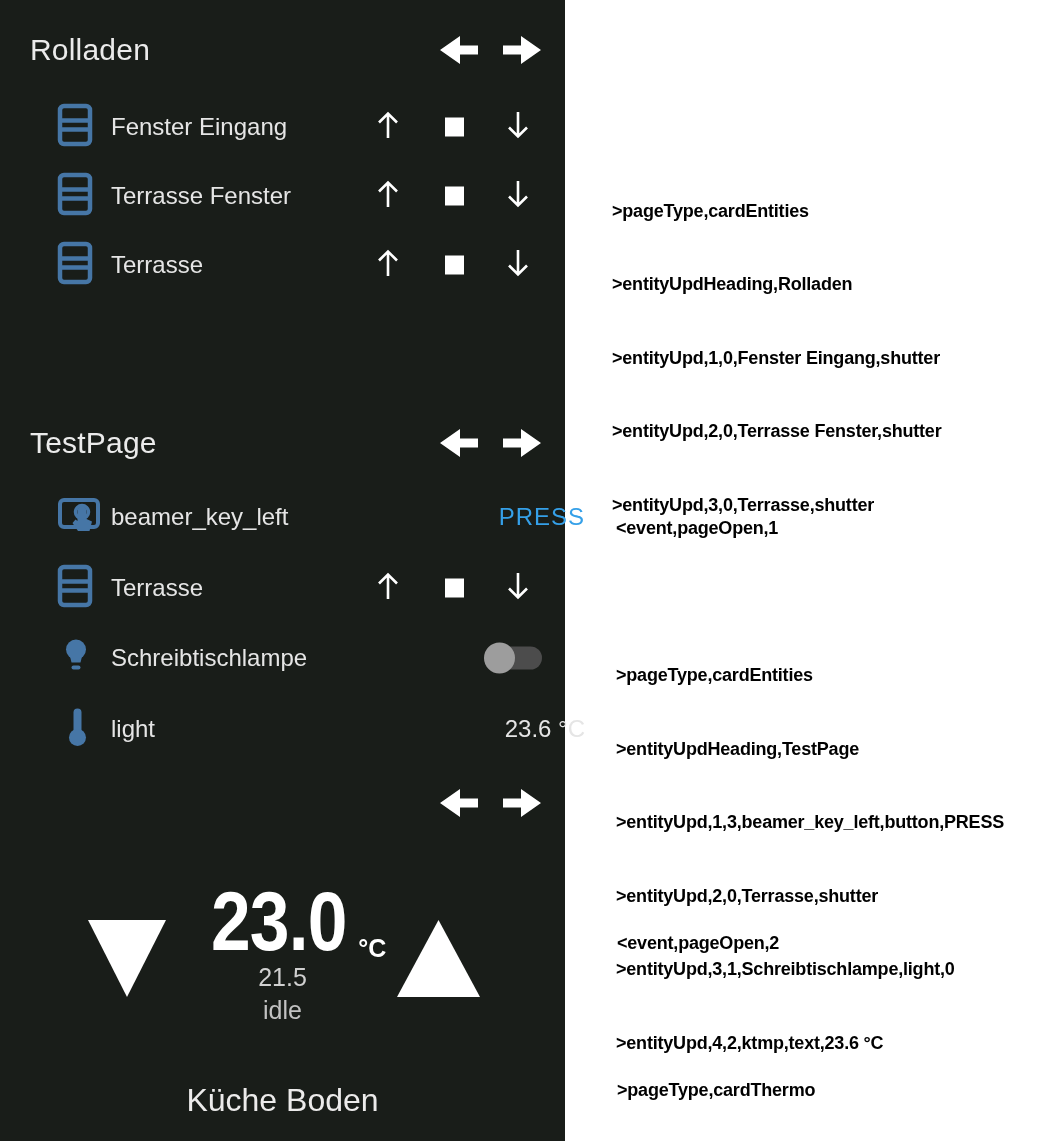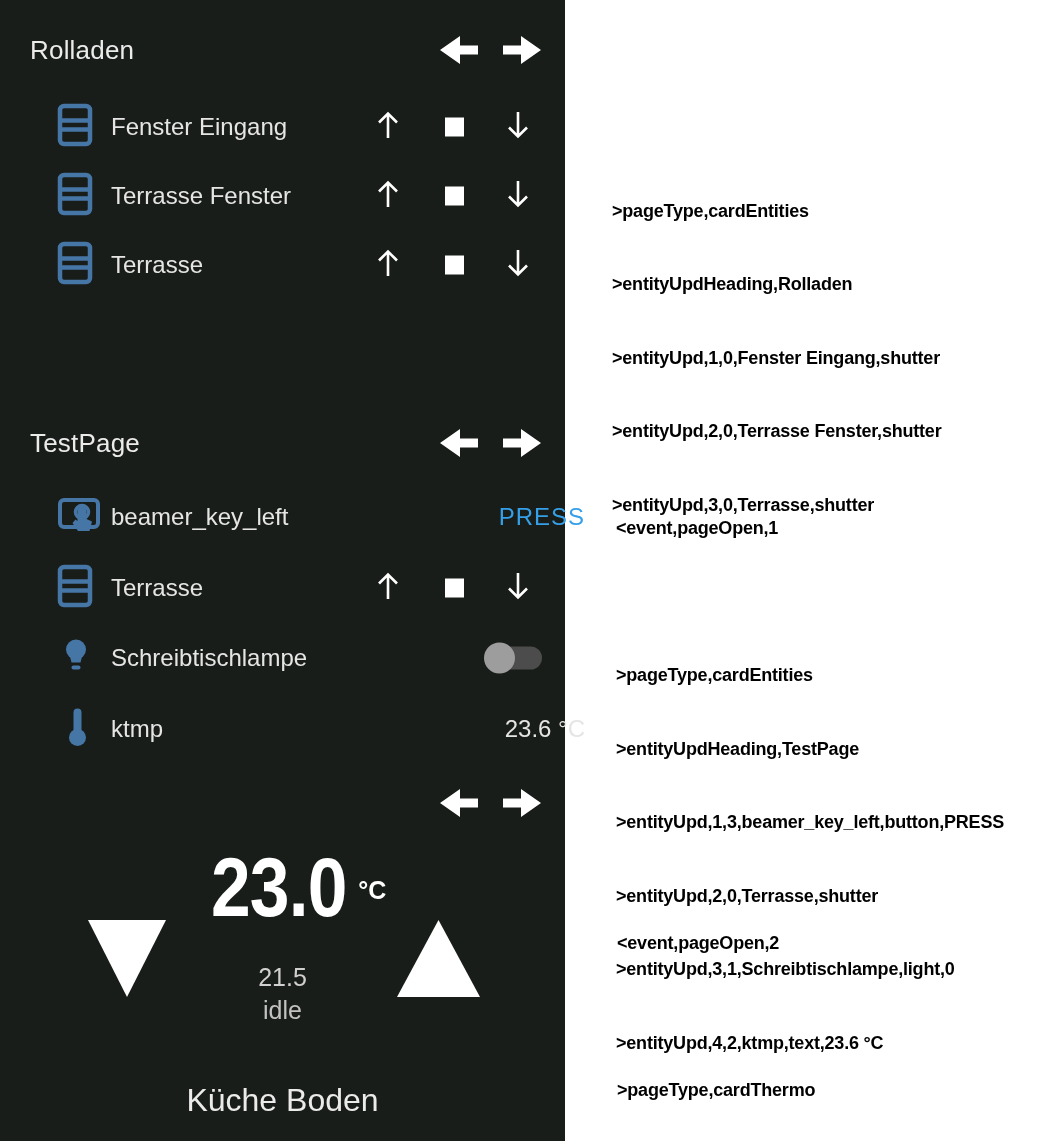--- a/index.html
+++ b/index.html
@@ -4,21 +4,21 @@
 <style>
   * { margin:0; padding:0; box-sizing:border-box; }
   body { font-family:"Liberation Sans","DejaVu Sans",sans-serif; }
   .canvas { position:relative; width:1045px; height:1141px; background:#ffffff; overflow:hidden; }
 
   
   .panel { position:absolute; left:0; top:0; width:565px; height:1141px; background:#191d19; }
 
   .card-header { position:absolute; left:0; width:565px; height:40px; }
   .card-title { position:absolute; left:30px; top:50%; transform:translateY(-50%);
-                font-size:26px; color:#ebebeb; letter-spacing:0.2px; }
+                font-size:30px; color:#ebebeb; letter-spacing:0.2px; }
   .nav-btn { position:absolute; top:50%; transform:translateY(-50%); width:38px; height:30px; cursor:pointer; }
   .nav-left { left:440px; } .nav-right { left:503px; }
 
   .entity-row { position:absolute; left:16px; width:607px; height:46px; }
   .e-icon { position:absolute; left:40px; top:50%; transform:translateY(-50%); }
   .e-icon.tap { left:41px; } .e-icon.bulb { left:48px; } .e-icon.therm { left:52px; }
   .e-label { position:absolute; left:95px; top:50%; transform:translateY(-50%);
              font-size:24px; color:#e5e5e5; white-space:nowrap; }
   .btn-up   { position:absolute; left:359px; top:50%; transform:translateY(-50%); cursor:pointer; }
   .btn-stop { position:absolute; left:429px; top:50%; transform:translateY(-50%); width:19px; height:19px; background:#ffffff; cursor:pointer; }
@@ -27,21 +27,21 @@
                font-size:24px; letter-spacing:1px; color:#35a0e8; cursor:pointer; }
   .e-value { position:absolute; right:38px; top:50%; transform:translateY(-50%);
              font-size:24px; color:#e5e5e5; white-space:nowrap; }
 
   .toggle { position:absolute; left:468px; top:50%; transform:translateY(-50%); width:60px; height:31px; cursor:pointer; }
   .toggle-track { position:absolute; left:3px; top:4px; width:55px; height:23px; border-radius:12px; background:#4c4c4c; }
   .toggle-knob  { position:absolute; left:0; top:0; width:31px; height:31px; border-radius:50%; background:#9d9d9d; }
 
   
   .thermo-temp { position:absolute; left:10px; top:845px; width:565px; text-align:center; color:#ffffff; }
-  .thermo-temp-inner { display:inline-flex; align-items:center; }
+  .thermo-temp-inner { display:inline-flex; align-items:flex-end;margin-top:34px; }
   .thermo-big { font-size:84px; line-height:84px; font-weight:bold; letter-spacing:-1px;
                 display:inline-block; transform:scaleX(0.85); }
   .thermo-unit { font-size:25px; font-weight:bold; margin-top:6px; }
   .tri-btn { position:absolute; cursor:pointer; }
   .tri-down { left:88px; top:920px; } .tri-up { left:397px; top:920px; }
   .thermo-target { position:absolute; left:0; top:963px; width:565px; text-align:center;
                    font-size:25px; color:#d0d0d0; }
   .thermo-state  { position:absolute; left:0; top:996px; width:565px; text-align:center;
                    font-size:25px; color:#c2c2c2; }
   .thermo-title  { position:absolute; left:0; top:1082px; width:565px; text-align:center;
@@ -208,21 +208,21 @@
         </span>
       </div>
 
       <div class="entity-row" style="top:706px;">
         <span class="e-icon therm">
           <svg width="19" height="41" viewBox="0 0 19 41">
             <rect x="5.5" y="2" width="8" height="25" rx="4" fill="#4676a6"></rect>
             <circle cx="9.5" cy="31" r="8.5" fill="#4676a6"></circle>
           </svg>
         </span>
-        <span class="e-label">ktmp</span>
+        <span class="e-label">light</span>
         <span class="e-value">23.6 °C</span>
       </div>
     </div>
 
     <div>
       <div class="card-header" style="top:783px;">
         <div class="nav-btn nav-left">
           <svg width="38" height="30" viewBox="0 0 38 30">
             <polygon points="38,10.5 20,10.5 20,1 0,15 20,29 20,19.5 38,19.5" fill="#ffffff"></polygon>
           </svg>

